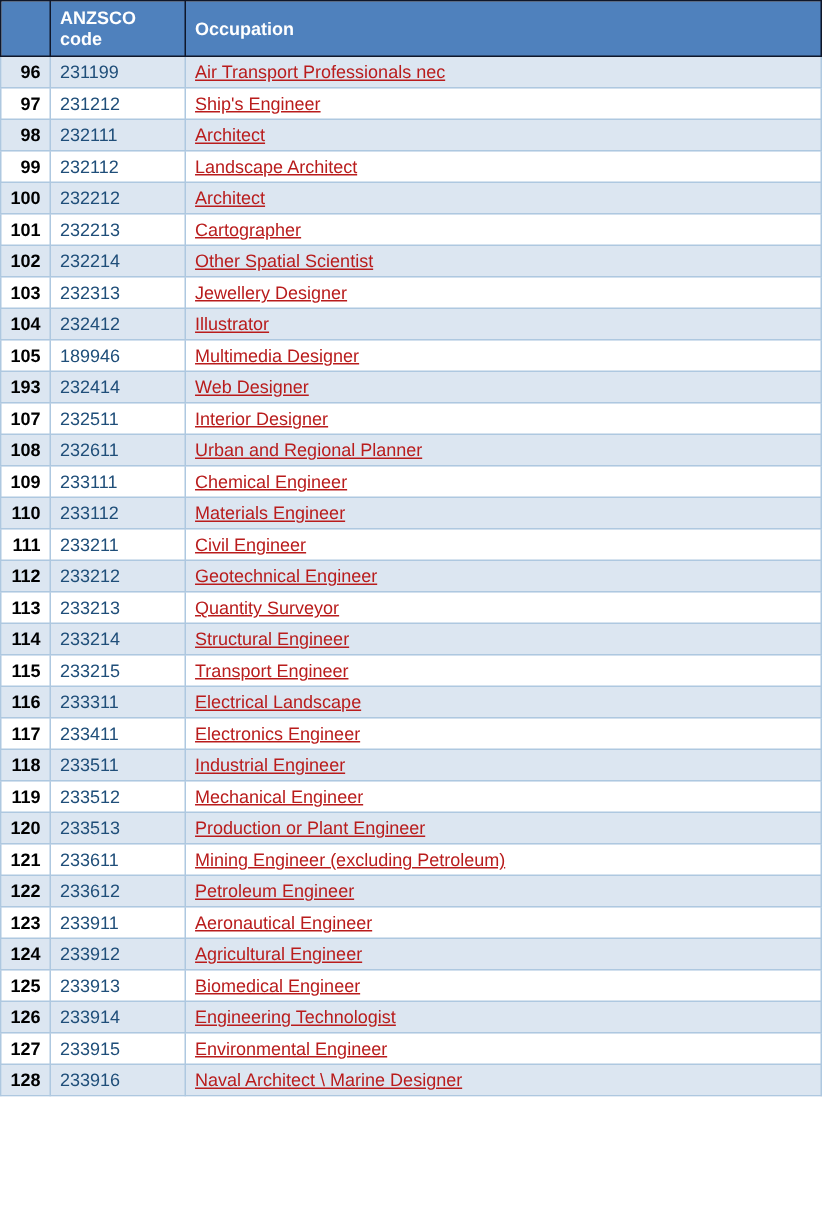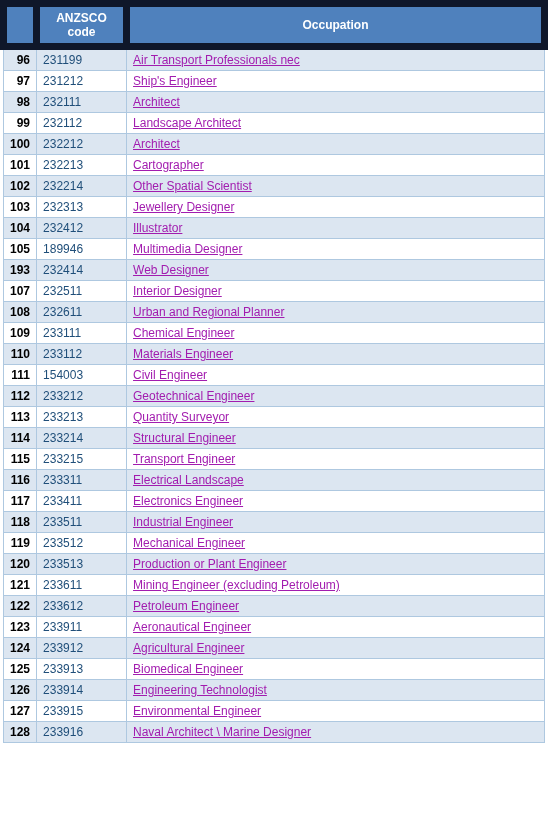--- a/index.html
+++ b/index.html
@@ -11,24 +11,24 @@
     table {
       width: 548px;
       border-collapse: collapse;
     }
     thead tr {
       background: #4f81bd;
       color: #fff;
     }
     thead th {
       padding: 4px 6px;
-      text-align: center;
+      text-align: left;
       font-weight: bold;
       font-size: 12px;
-      border: 7px solid #0f172a;
+      border: 1px solid #0f172a;
     }
     tbody tr:nth-child(odd) {
       background: #dce6f1;
     }
     tbody tr:nth-child(even) {
       background: #fff;
     }
     tbody td {
       padding: 3px 6px;
       border: 1px solid #aec8e0;
@@ -40,21 +40,21 @@
       width: 30px;
       color: #000;
       margin-top: 23px;
     }
     td.code-col {
       width: 90px;
       color: #1f4e79;
     }
     td.occ-col {
       text-decoration: underline;
-      color: #a21caf;
+      color: #b91c1c;
     }
     th.col-num {
       width: 30px;
     }
     th.col-code {
       width: 90px;
     }
   </style>
 </head>
 <body>
@@ -138,21 +138,21 @@
         <td class="code-col">233111</td>
         <td class="occ-col">Chemical Engineer</td>
       </tr>
       <tr>
         <td class="row-num">110</td>
         <td class="code-col">233112</td>
         <td class="occ-col">Materials Engineer</td>
       </tr>
       <tr>
         <td class="row-num">111</td>
-        <td class="code-col">154003</td>
+        <td class="code-col">233211</td>
         <td class="occ-col">Civil Engineer</td>
       </tr>
       <tr>
         <td class="row-num">112</td>
         <td class="code-col">233212</td>
         <td class="occ-col">Geotechnical Engineer</td>
       </tr>
       <tr>
         <td class="row-num">113</td>
         <td class="code-col">233213</td>

